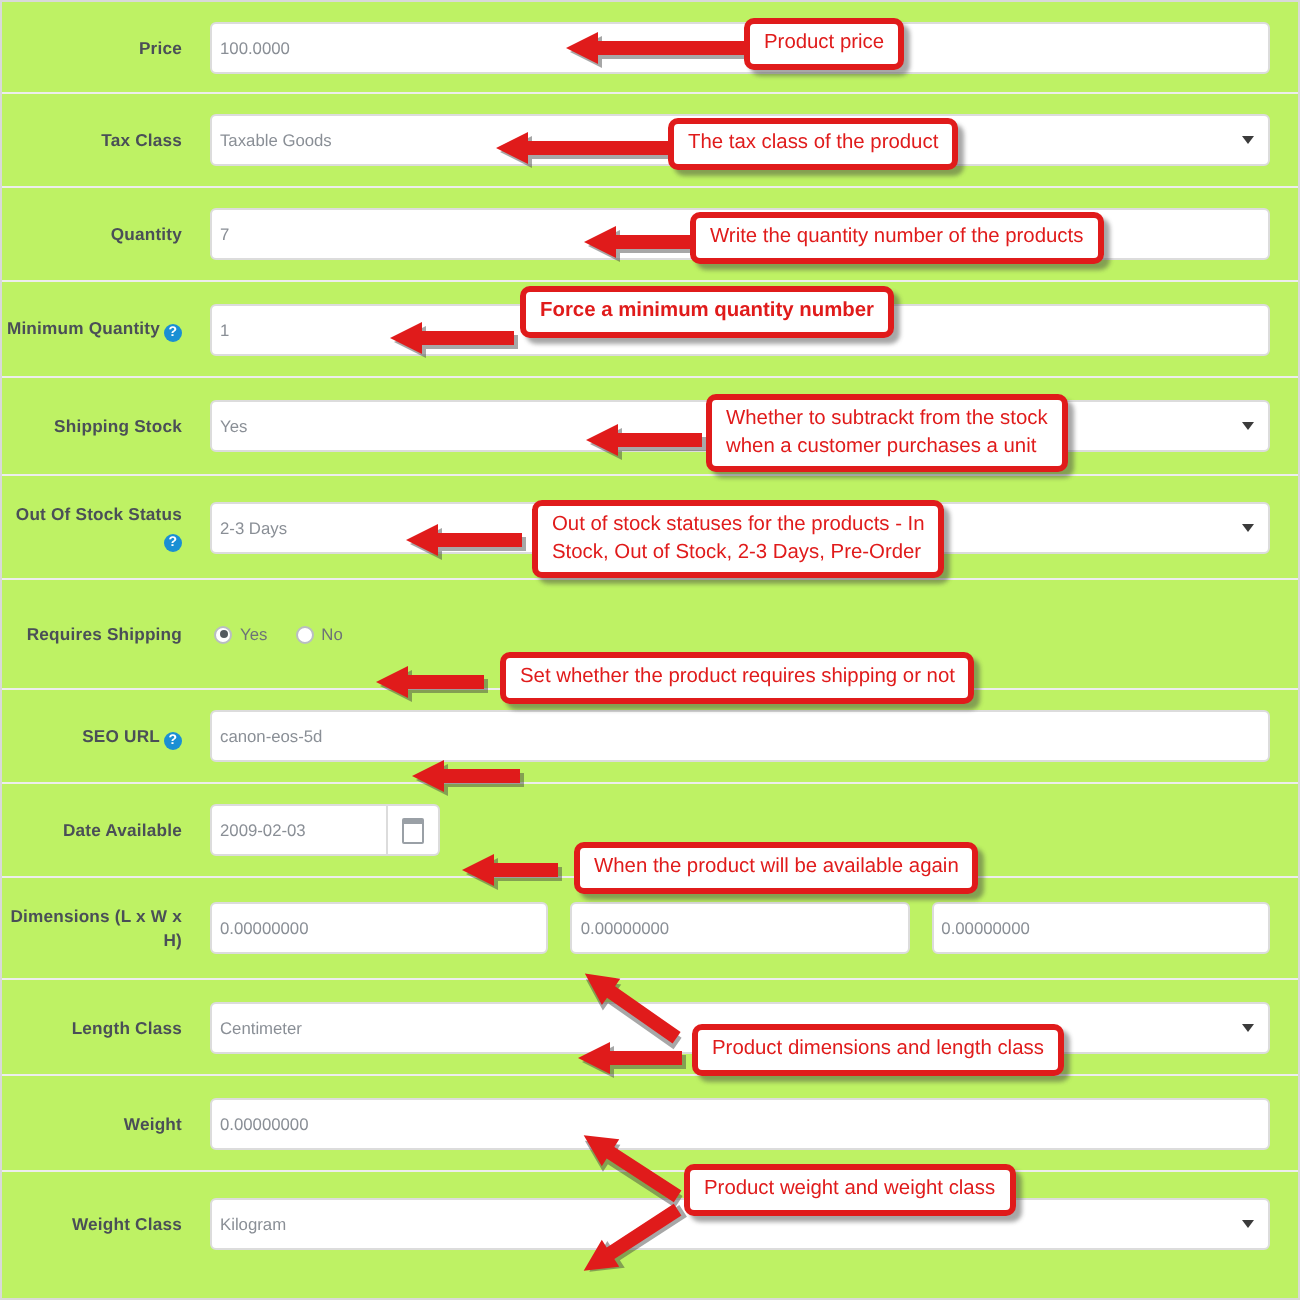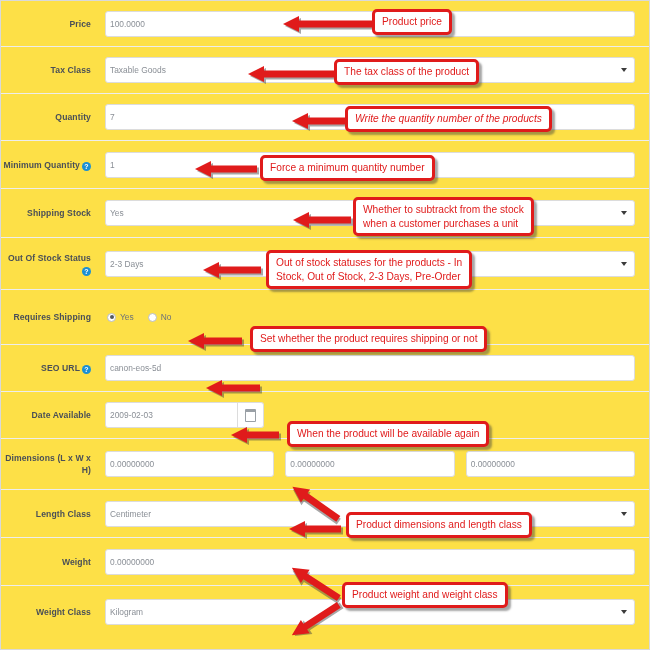--- a/index.html
+++ b/index.html
@@ -5,21 +5,21 @@
   html,body{margin:0;padding:0;}
   body{
     width:650px;height:650px;overflow:hidden;
     background:#ffffff;
     font-family:"Liberation Sans", sans-serif;
   }
   #page{
     position:relative;width:650px;height:650px;
     box-sizing:border-box;
     border:1px solid #d9d9d9;
-    background:#fde047;
+    background:#bef264;
     overflow:hidden;
   }
   .form{position:absolute;left:0;top:0;width:648px;}
 
   .row{
     position:relative;
     display:flex;
     align-items:center;
     box-sizing:border-box;
     border-bottom:1px solid #ededed;
@@ -72,21 +72,21 @@
   .sel .arrow{
     position:absolute;right:8px;top:50%;
     margin-top:-2px;
     width:0;height:0;
     border-left:3.5px solid transparent;
     border-right:3.5px solid transparent;
     border-top:4px solid #3b3b3b;
   }
 
   .datewrap{display:flex;align-items:center;}
-  .datewrap .inp{width:133px;border-top-right-radius:0;border-bottom-right-radius:0;}
+  .datewrap .inp{width:89px;border-top-right-radius:0;border-bottom-right-radius:0;}
   .datebtn{
     box-sizing:border-box;
     width:26px;height:26px;
     border:1px solid #dcdcdc;
     border-left:none;
     border-top-right-radius:3px;border-bottom-right-radius:3px;
     background:#fff;
     display:flex;align-items:center;justify-content:center;
   }
   .cal{width:9px;height:9px;border:1px solid #9aa0a6;border-top-width:3px;border-radius:1px;}
@@ -373,22 +373,22 @@
       <svg width="60" height="36" viewBox="0 0 60 36">
         <g transform="rotate(-33 30 18)">
           <path d="M0 18 L16 10 L16 14.5 L56 14.5 L56 21.5 L16 21.5 L16 26 Z" fill="#3c3c3c" opacity=".45" transform="translate(2,2)"></path>
           <path d="M0 18 L16 10 L16 14.5 L56 14.5 L56 21.5 L16 21.5 L16 26 Z" fill="#e01b1b"></path>
         </g>
       </svg>
     </div>
 
     <div class="callout" style="left:371px;top:8px;">Product price</div>
     <div class="callout" style="left:333px;top:58px;">The tax class of the product</div>
-    <div class="callout" style="left:344px;top:105px;font-style:italic;">Write the quantity number of the products</div>
-    <div class="callout" style="left:259px;top:154px;">Force a minimum quantity number</div>
+    <div class="callout" style="left:344px;top:105px;">Write the quantity number of the products</div>
+    <div class="callout" style="left:259px;top:142px;font-weight:bold;">Force a minimum quantity number</div>
     <div class="callout" style="left:352px;top:196px;">Whether to subtrackt from the stock
 when a customer purchases a unit</div>
     <div class="callout" style="left:265px;top:249px;">Out of stock statuses for the products - In
 Stock, Out of Stock, 2-3 Days, Pre-Order</div>
     <div class="callout" style="left:249px;top:325px;">Set whether the product requires shipping or not</div>
     <div class="callout" style="left:286px;top:420px;">When the product will be available again</div>
     <div class="callout" style="left:345px;top:511px;">Product dimensions and length class</div>
     <div class="callout" style="left:341px;top:581px;">Product weight and weight class</div>
 
   </div>

